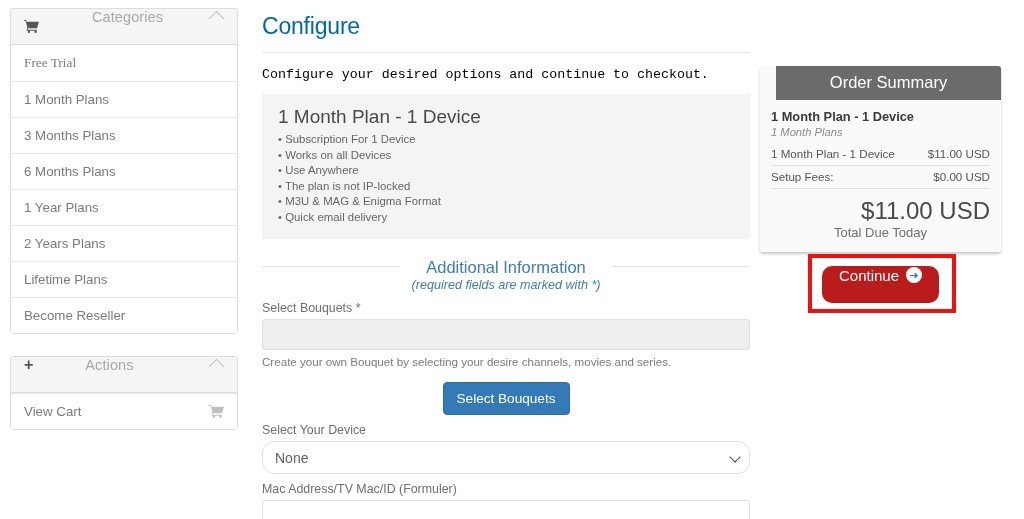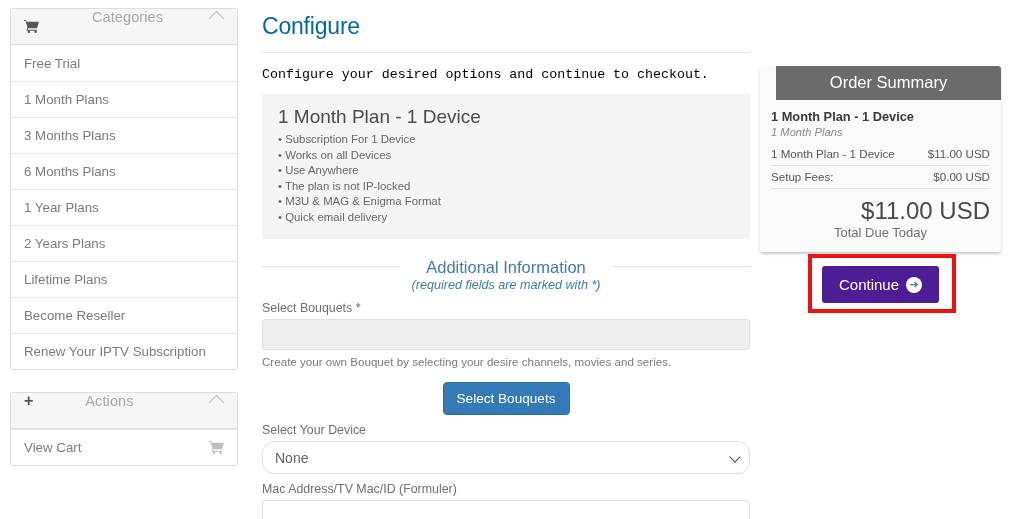--- a/index.html
+++ b/index.html
@@ -50,21 +50,21 @@
     height: 36px;
     display: flex;
     align-items: center;
     padding: 0 13px;
     border-top: 1px solid #e8e8e8;
     color: #7b7b7b;
     font-size: 13.3px;
     background: #fff;
     cursor: pointer;
   }
-  .list-item:first-child { border-top: none; }
+  .list-item:first-child { border-top: none; font-family: Liberation Serif, serif; }
   .list-item .li-label { flex: 1; }
   .list-item .li-icon { color: #bfbfbf; display:inline-flex; }
   .plus {
     color: #555; font-weight: bold; font-size: 16px;
     margin-right: 8px; line-height: 1;
   }
 
   
   .main { position: absolute; left: 262px; top: 0px; width: 488px; }
   .page-title {
@@ -190,23 +190,23 @@
 
   .highlight-box {
     position: absolute; left: 808px; top: 254px;
     width: 148px; height: 59px;
     border: 4px solid #ee1111;
     background: #ffffff;
   }
   .continue-btn {
     position: absolute; left: 822px; top: 266px;
     width: 117px; height: 37px;
-    background: #4c1d95; border: none; border-radius: 3px;
+    background: #b91c1c; border: none; border-radius: 10px;
     color: #ffffff; font-size: 15px; font-family: inherit;
-    display: flex; align-items: center; justify-content: center;
+    display: flex; align-items: flex-start; justify-content: center;
     gap: 7px; cursor: pointer;
   }
   .arrow-circle {
     width: 16px; height: 16px; border-radius: 50%;
     background: #ffffff; color: #3a7cb5;
     display: inline-flex; align-items: center; justify-content: center;
     font-size: 11px; line-height: 1;
   }
 </style>
 </head>
@@ -246,23 +246,20 @@
         </div>
         <div class="list-item">
           <span class="li-label">2 Years Plans</span>
         </div>
         <div class="list-item">
           <span class="li-label">Lifetime Plans</span>
         </div>
         <div class="list-item">
           <span class="li-label">Become Reseller</span>
         </div>
-        <div class="list-item">
-          <span class="li-label">Renew Your IPTV Subscription</span>
-        </div>
       </div>
     </div>
 
     <div class="panel">
       <div class="panel-head">
         <span class="plus">+</span>
         <span class="head-title">Actions</span>
         <span class="chev"></span>
       </div>
       <div class="list-item">

